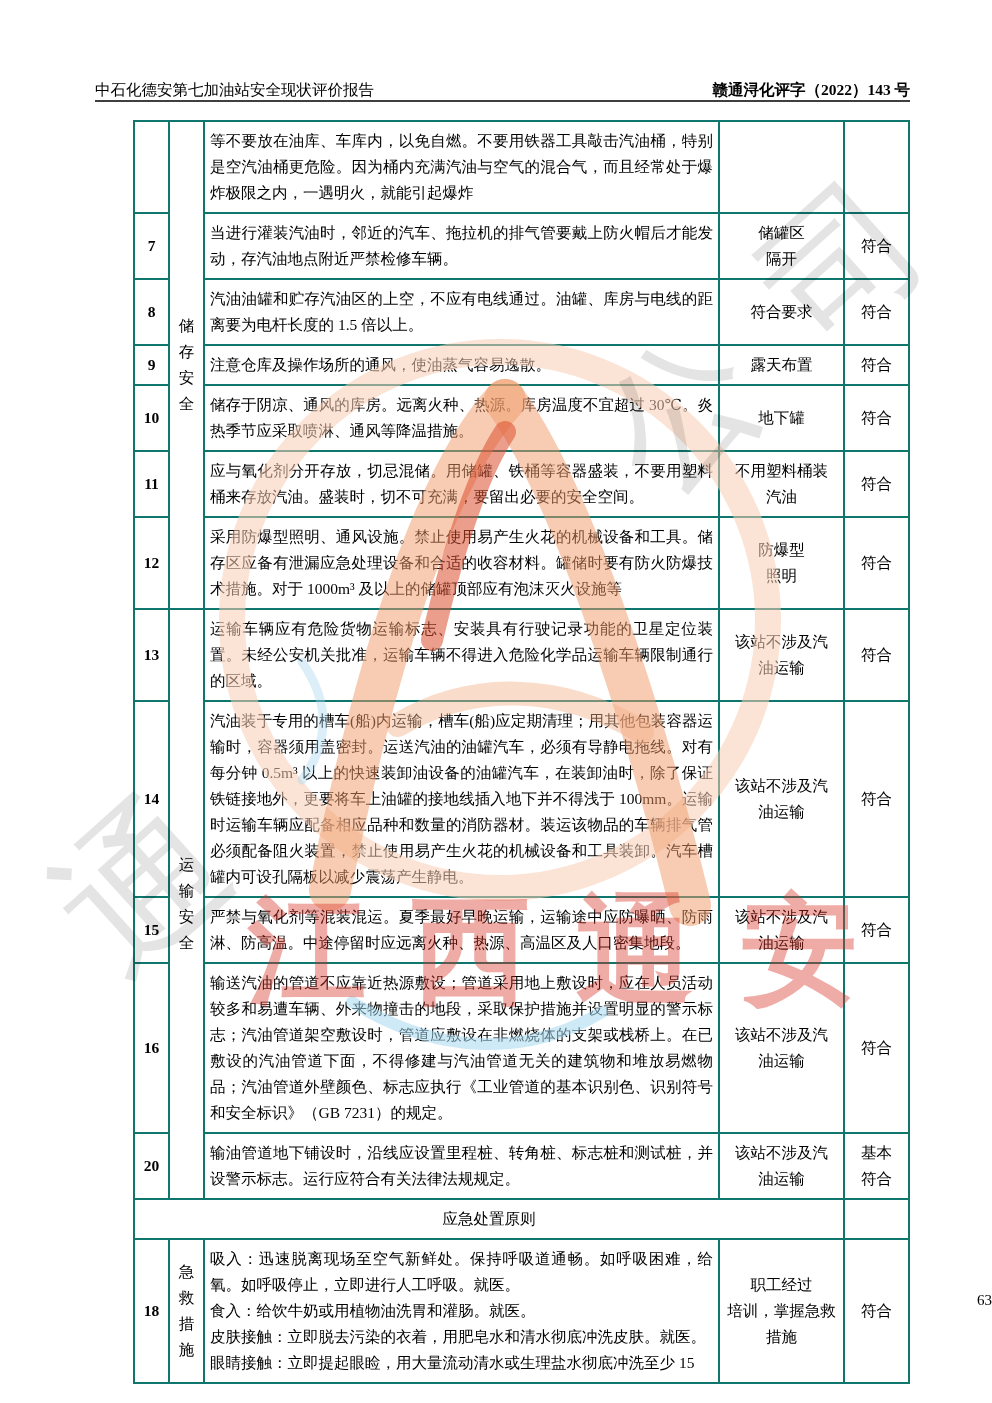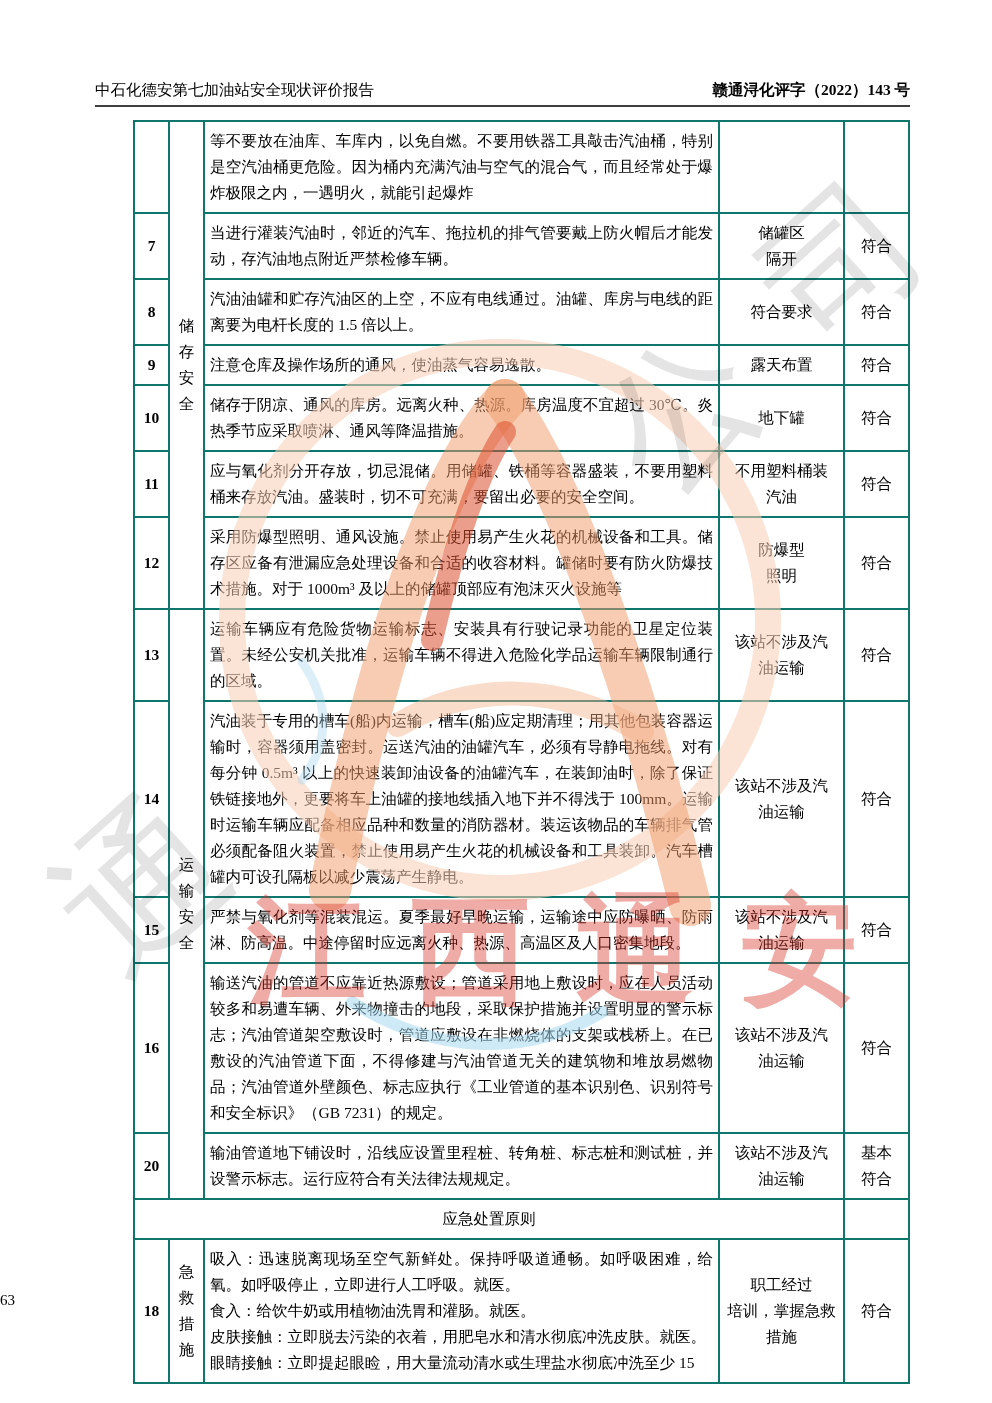--- a/index.html
+++ b/index.html
@@ -9,21 +9,20 @@
     background:#ffffff;
     overflow:hidden;
     font-family:"Liberation Serif","DejaVu Serif",serif;
     color:#000;
   }
   
   .header{
     position:absolute;left:95px;right:82px;top:80px;
     display:flex;justify-content:space-between;align-items:flex-end;
     font-size:15.5px;line-height:20px;
-    padding-bottom:5px;
     border-bottom:2px solid #3f3f3f;
   }
   .header-right{font-weight:bold;}
   
   table.eval{
     position:absolute;left:133px;top:120px;
     width:775px;table-layout:fixed;
     border-collapse:collapse;
   }
   table.eval td{
@@ -38,21 +37,21 @@
   td.num-cell{font-weight:bold;text-align:center;padding:0 1px;}
   td.cat-cell{text-align:center;white-space:pre-line;padding:0 1px;line-height:23px;}
   td.cat-low{padding-top:150px;}
   td.content-cell{text-align:justify;white-space:pre-line;}
   td.status-cell{text-align:center;white-space:pre-line;line-height:25px;font-family:Liberation Serif, serif;}
   td.result-cell{text-align:center;white-space:pre-line;line-height:24px;}
   td.section-cell{text-align:center;font-weight:normal;font-size:16.5px;line-height:25px;padding:1px;}
   
   .footer{
     position:absolute;left:0;right:0;top:1292px;
-    text-align:left;font-size:15px;
+    text-align:right;font-size:15px;
   }
   
   .watermark-layer{
     position:absolute;inset:0;
     pointer-events:none;
     z-index:3;
   }
   .red-watermark{
     position:absolute;left:248px;top:872px;
     font-family:"Liberation Sans","DejaVu Sans",sans-serif;

